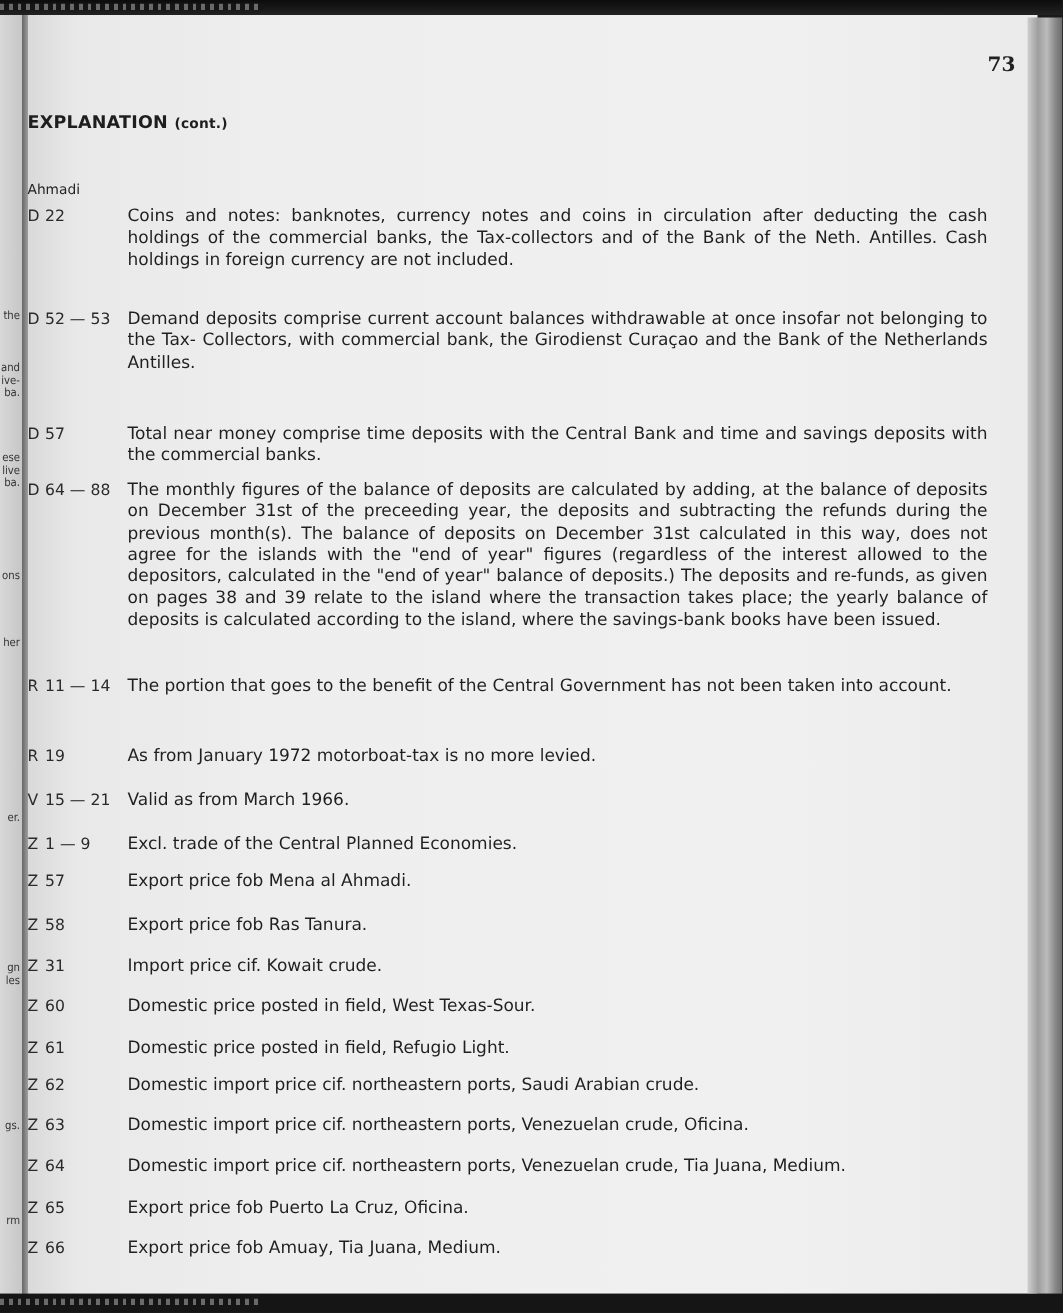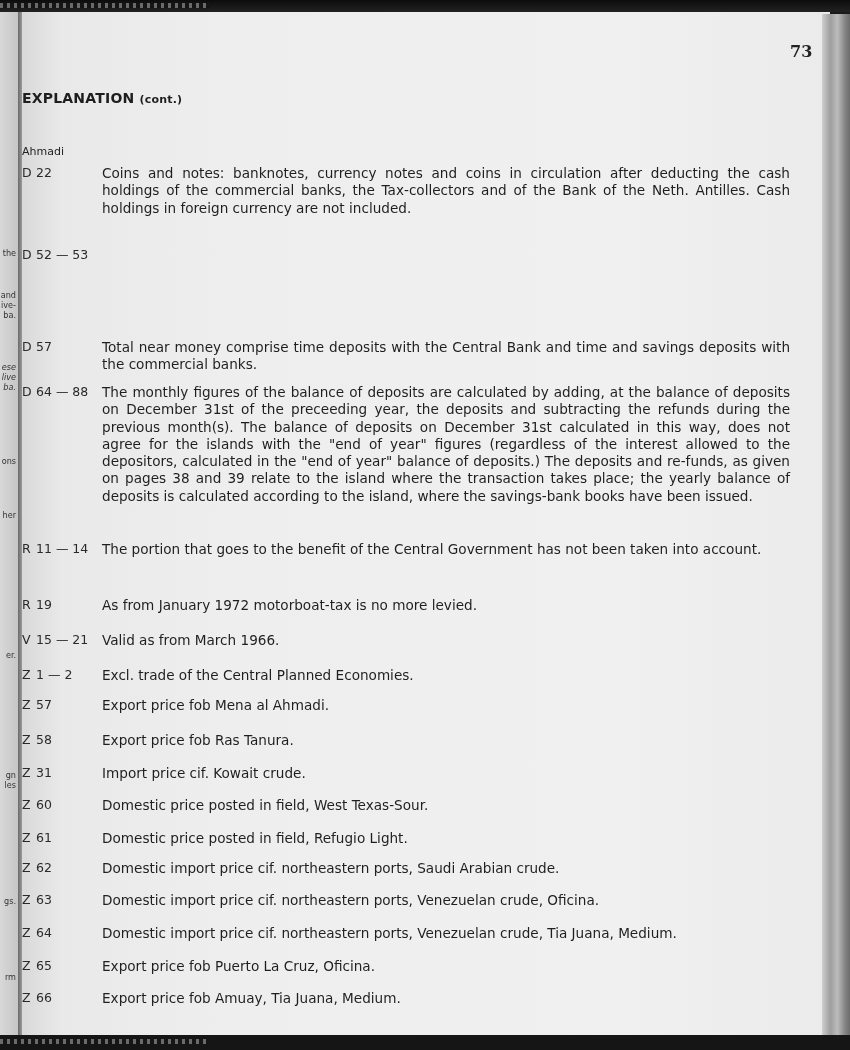--- a/index.html
+++ b/index.html
@@ -76,21 +76,21 @@
 
 <div class="top-band">
   <div class="sprocket" style="top:3px"></div>
 </div>
 
 <div class="prev-page" id="prev-page">
     <div class="prev-frag" style="top: 236px;">the</div>
     <div class="prev-frag" style="top: 278px;">and
 ive-
 ba.</div>
-    <div class="prev-frag" style="top: 350px; font-style: italic;">ese
+    <div class="prev-frag" style="top: 350px;">ese
 live
 ba.</div>
     <div class="prev-frag" style="top: 444px; margin-left: 12px;">ons</div>
     <div class="prev-frag" style="top: 498px;">her</div>
     <div class="prev-frag" style="top: 638px;">er.</div>
     <div class="prev-frag" style="top: 758px;">gn
 les</div>
     <div class="prev-frag" style="top: 884px;">gs.</div>
     <div class="prev-frag" style="top: 960px;">rm</div>
   </div>
@@ -106,20 +106,21 @@
   <div id="entries">
       <div class="entry" style="top: 153px;">
         <div class="ref"><span class="letter">D</span><span>22</span></div>
         <div class="text">
           <p>Coins and notes: banknotes, currency notes and coins in circulation after deducting the cash holdings of the commercial banks, the Tax-collectors and of the Bank of the Neth. Antilles. Cash holdings in foreign currency are not included.</p>
         </div>
       </div>
       <div class="entry" style="top: 235px;">
         <div class="ref"><span class="letter">D</span><span>52 — 53</span></div>
         <div class="text">
+          <p>Demand deposits comprise current account balances withdrawable at once insofar not belonging to the Tax- Collectors, with commercial bank, the Girodienst Curaçao and the Bank of the Netherlands Antilles.</p>
         </div>
       </div>
       <div class="entry" style="top: 327px;">
         <div class="ref"><span class="letter">D</span><span>57</span></div>
         <div class="text">
           <p>Total near money comprise time deposits with the Central Bank and time and savings deposits with the commercial banks.</p>
         </div>
       </div>
       <div class="entry" style="top: 372px;">
         <div class="ref"><span class="letter">D</span><span>64 — 88</span></div>
@@ -139,21 +140,21 @@
           <p>As from January 1972 motorboat-tax is no more levied.</p>
         </div>
       </div>
       <div class="entry" style="top: 620px;">
         <div class="ref"><span class="letter">V</span><span>15 — 21</span></div>
         <div class="text">
           <p>Valid as from March 1966.</p>
         </div>
       </div>
       <div class="entry" style="top: 655px;">
-        <div class="ref"><span class="letter">Z</span><span>1 — 2</span></div>
+        <div class="ref"><span class="letter">Z</span><span>1 — 9</span></div>
         <div class="text">
           <p>Excl. trade of the Central Planned Economies.</p>
         </div>
       </div>
       <div class="entry" style="top: 685px;">
         <div class="ref"><span class="letter">Z</span><span>57</span></div>
         <div class="text">
           <p>Export price fob Mena al Ahmadi.</p>
         </div>
       </div>

